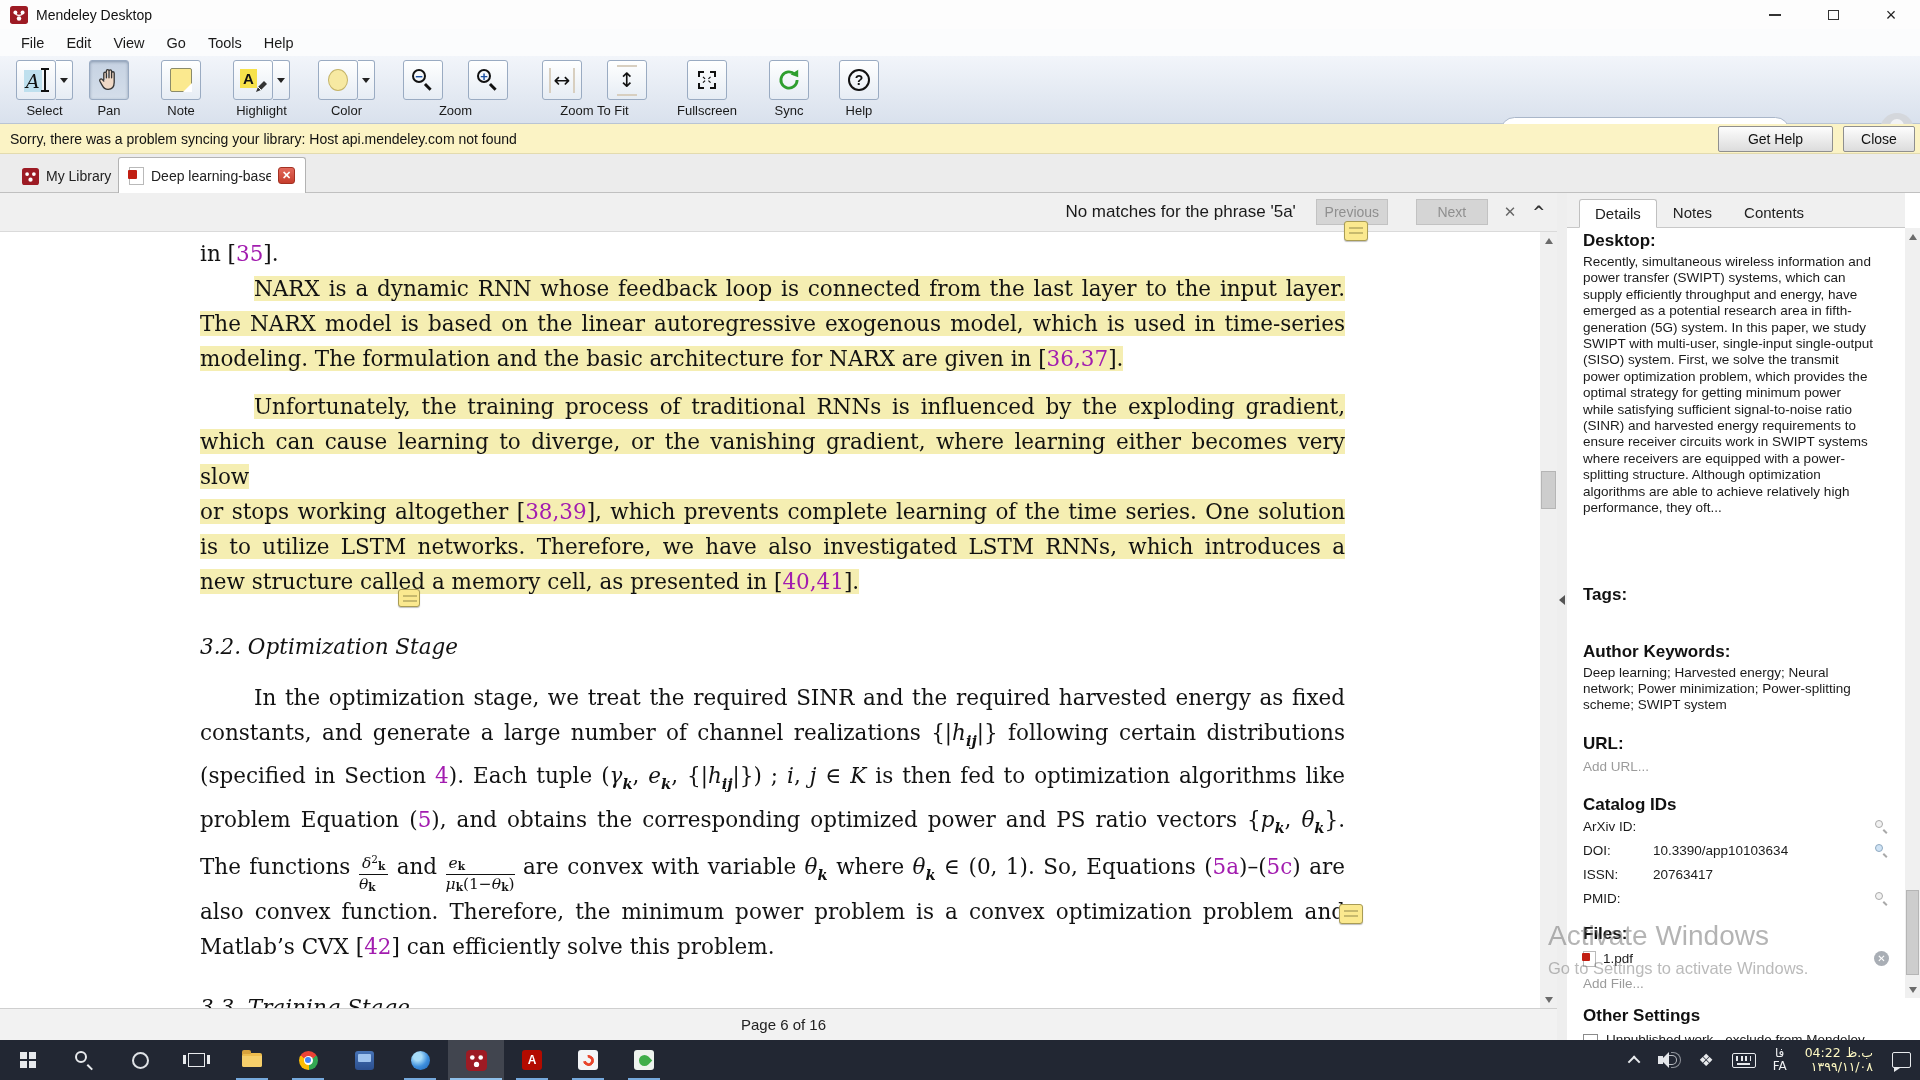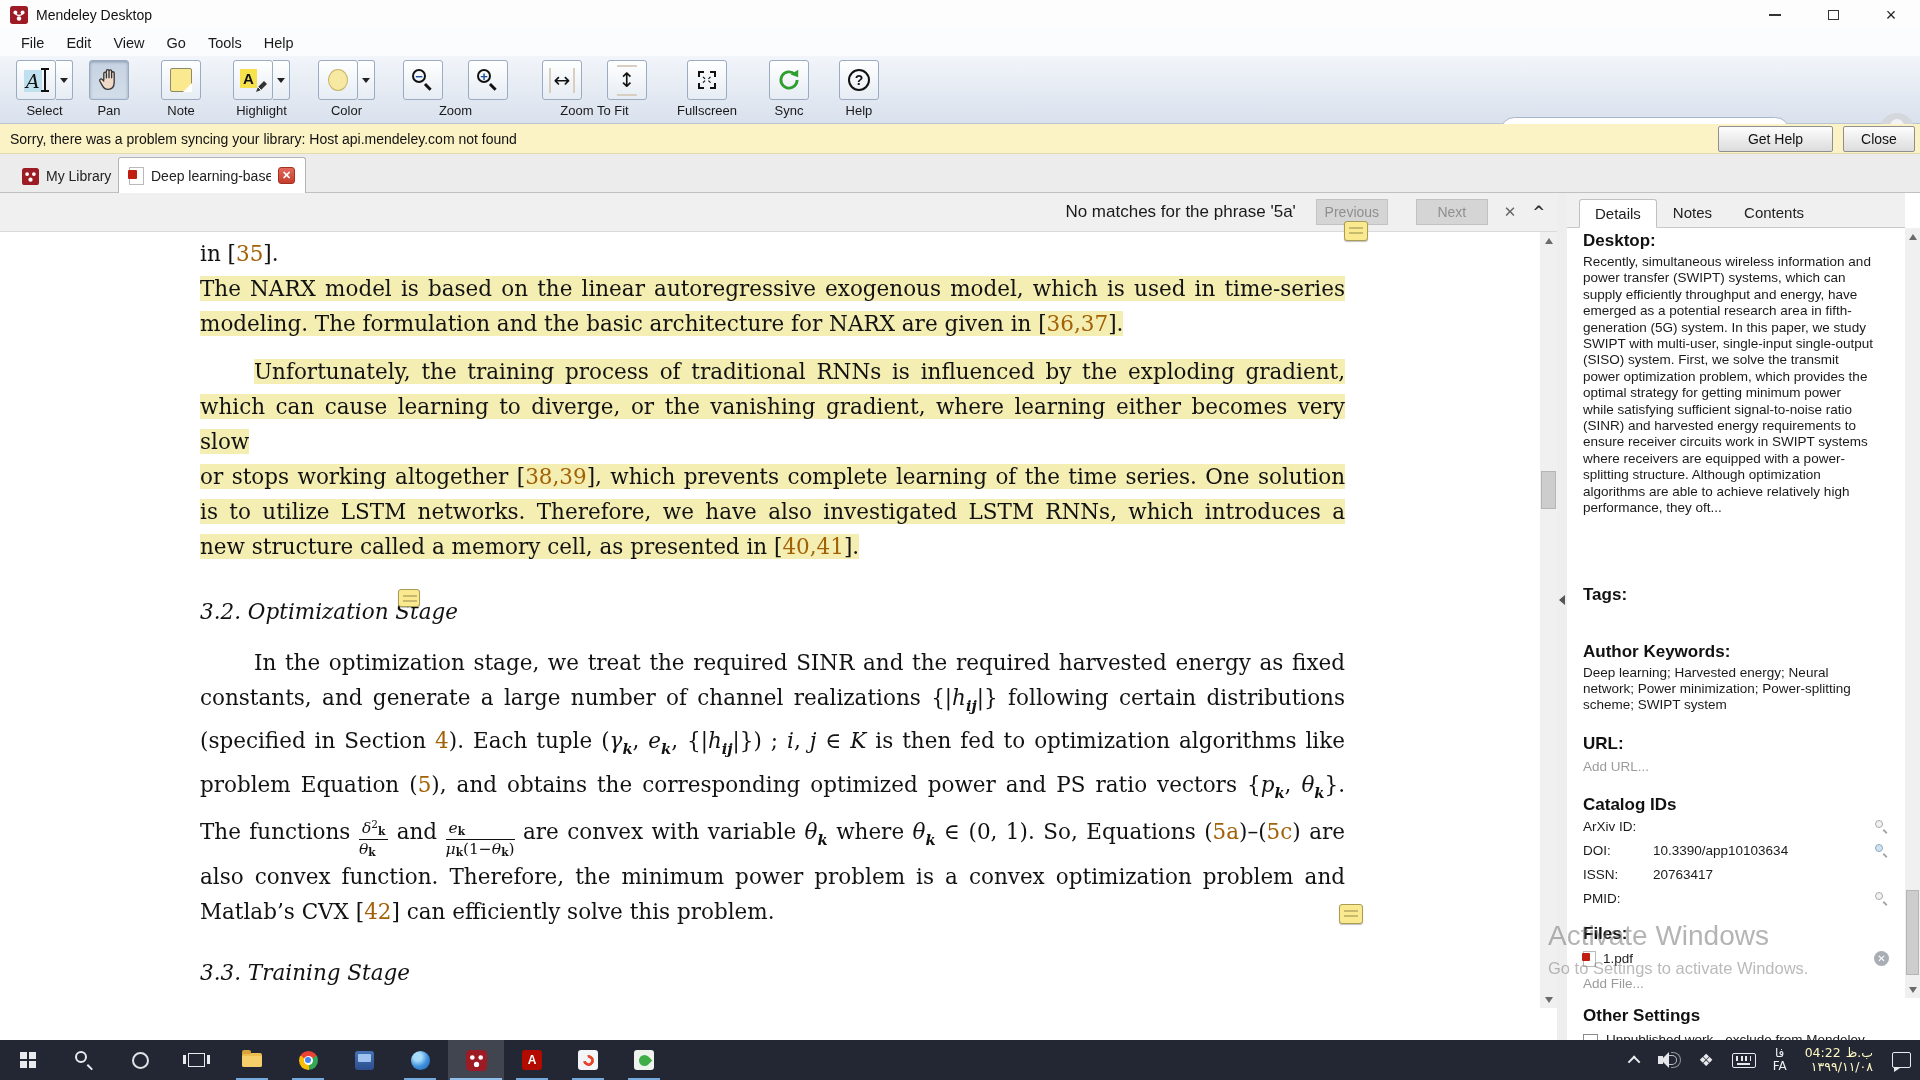--- a/index.html
+++ b/index.html
@@ -94,21 +94,21 @@
   .fclose { font-size:15px; color:#666; margin-right:16px; }
   .fcollapse { font:bold 15px "DejaVu Sans",sans-serif; color:#333; margin-right:12px; }
 
   .page { position:absolute; left:0; top:39px; width:1540px; height:776px; background:#fff; overflow:hidden; }
   .doc { position:absolute; left:200px; top:4px; width:1145px; font:21.5px "DejaVu Serif",serif; color:#121212; }
   .dline { line-height:35px; min-height:35px; }
   .dline.full { text-align:justify; text-align-last:justify; }
   .dline.heading { font-style:italic; }
   .indent { display:inline-block; width:54px; }
   .hl { background:#f5eeb2; }
-  .blue { color:#a16207; }
+  .blue { color:#a21caf; }
   .it { font-style:italic; }
   .sb { font-size:68%; vertical-align:-18%;font-weight:bold; }
   .sp { font-size:68%; vertical-align:42%; }
   .frac { display:inline-block; text-align:center; vertical-align:-15px; line-height:1.1; font-size:15.5px; }
   .frac .num { display:block; border-bottom:1.3px solid #111; padding:0 3px 1px; }
   .frac .den { display:block; padding-top:1px; }
 
   .noteicon { position:absolute; width:24px; height:20px; background:#fbe98f; border:1px solid #a99c55; border-radius:3px; box-shadow:0 1px 1px rgba(0,0,0,.25); }
   .noteicon:before { content:""; position:absolute; left:4px; top:5px; width:14px; height:2px; background:#c7b96d; box-shadow:0 5px 0 #c7b96d; }
 
@@ -404,20 +404,21 @@
       <span class="findmsg">No matches for the phrase '5a'</span>
       <div class="fbtn prev">Previous</div>
       <div class="fbtn next">Next</div>
       <span class="fclose">✕</span>
       <span class="fcollapse">^</span>
     </div>
 
     <div class="page">
       <div class="doc">
           <div class="dline"><span>in [</span><span class="blue">35</span><span>].</span></div>
+          <div class="dline full"><span class="indent"></span><span class="hl"><span>NARX is a dynamic RNN whose feedback loop is connected from the last layer to the input layer.</span></span></div>
           <div class="dline full"><span class="hl"><span>The NARX model is based on the linear autoregressive exogenous model, which is used in time-series</span></span></div>
           <div class="dline"><span class="hl"><span>modeling. The formulation and the basic architecture for NARX are given in [</span><span class="blue">36,37</span><span>].</span></span></div>
           <div class="dline full" style="margin-top: 13px;"><span class="indent"></span><span class="hl"><span>Unfortunately, the training process of traditional RNNs is influenced by the exploding gradient,</span></span></div>
           <div class="dline full"><span class="hl"><span>which can cause learning to diverge, or the vanishing gradient, where learning either becomes very slow</span></span></div>
           <div class="dline full"><span class="hl"><span>or stops working altogether [</span><span class="blue">38,39</span><span>], which prevents complete learning of the time series. One solution</span></span></div>
           <div class="dline full"><span class="hl"><span>is to utilize LSTM networks. Therefore, we have also investigated LSTM RNNs, which introduces a</span></span></div>
           <div class="dline"><span class="hl"><span>new structure called a memory cell, as presented in [</span><span class="blue">40,41</span><span>].</span></span></div>
           <div class="dline heading" style="margin-top: 30px;"><span>3.2. Optimization Stage</span></div>
           <div class="dline full" style="margin-top: 16px;"><span class="indent"></span><span>In the optimization stage, we treat the required SINR and the required harvested energy as fixed</span></div>
           <div class="dline full"><span>constants, and generate a large number of channel realizations {|</span><span class="it">h</span><span class="it sb">ij</span><span>|} following certain distributions</span></div>
@@ -437,20 +438,23 @@
     <div class="vscroll">
       <div class="sarrow up" style="top:0">
           <b></b>
         </div>
       <div class="vthumb" style="top:239px; height:38px"></div>
       <div class="sarrow down" style="bottom:0">
           <b></b>
         </div>
     </div>
 
+    <div class="statusbar">
+      <span>Page 6 of 16</span>
+    </div>
 
     <div class="divider">
         <b></b>
       </div>
 
     <div class="panel">
       <div class="ptabs">
           <div class="ptab active">Details</div>
           <div class="ptab">Notes</div>
           <div class="ptab">Contents</div>

